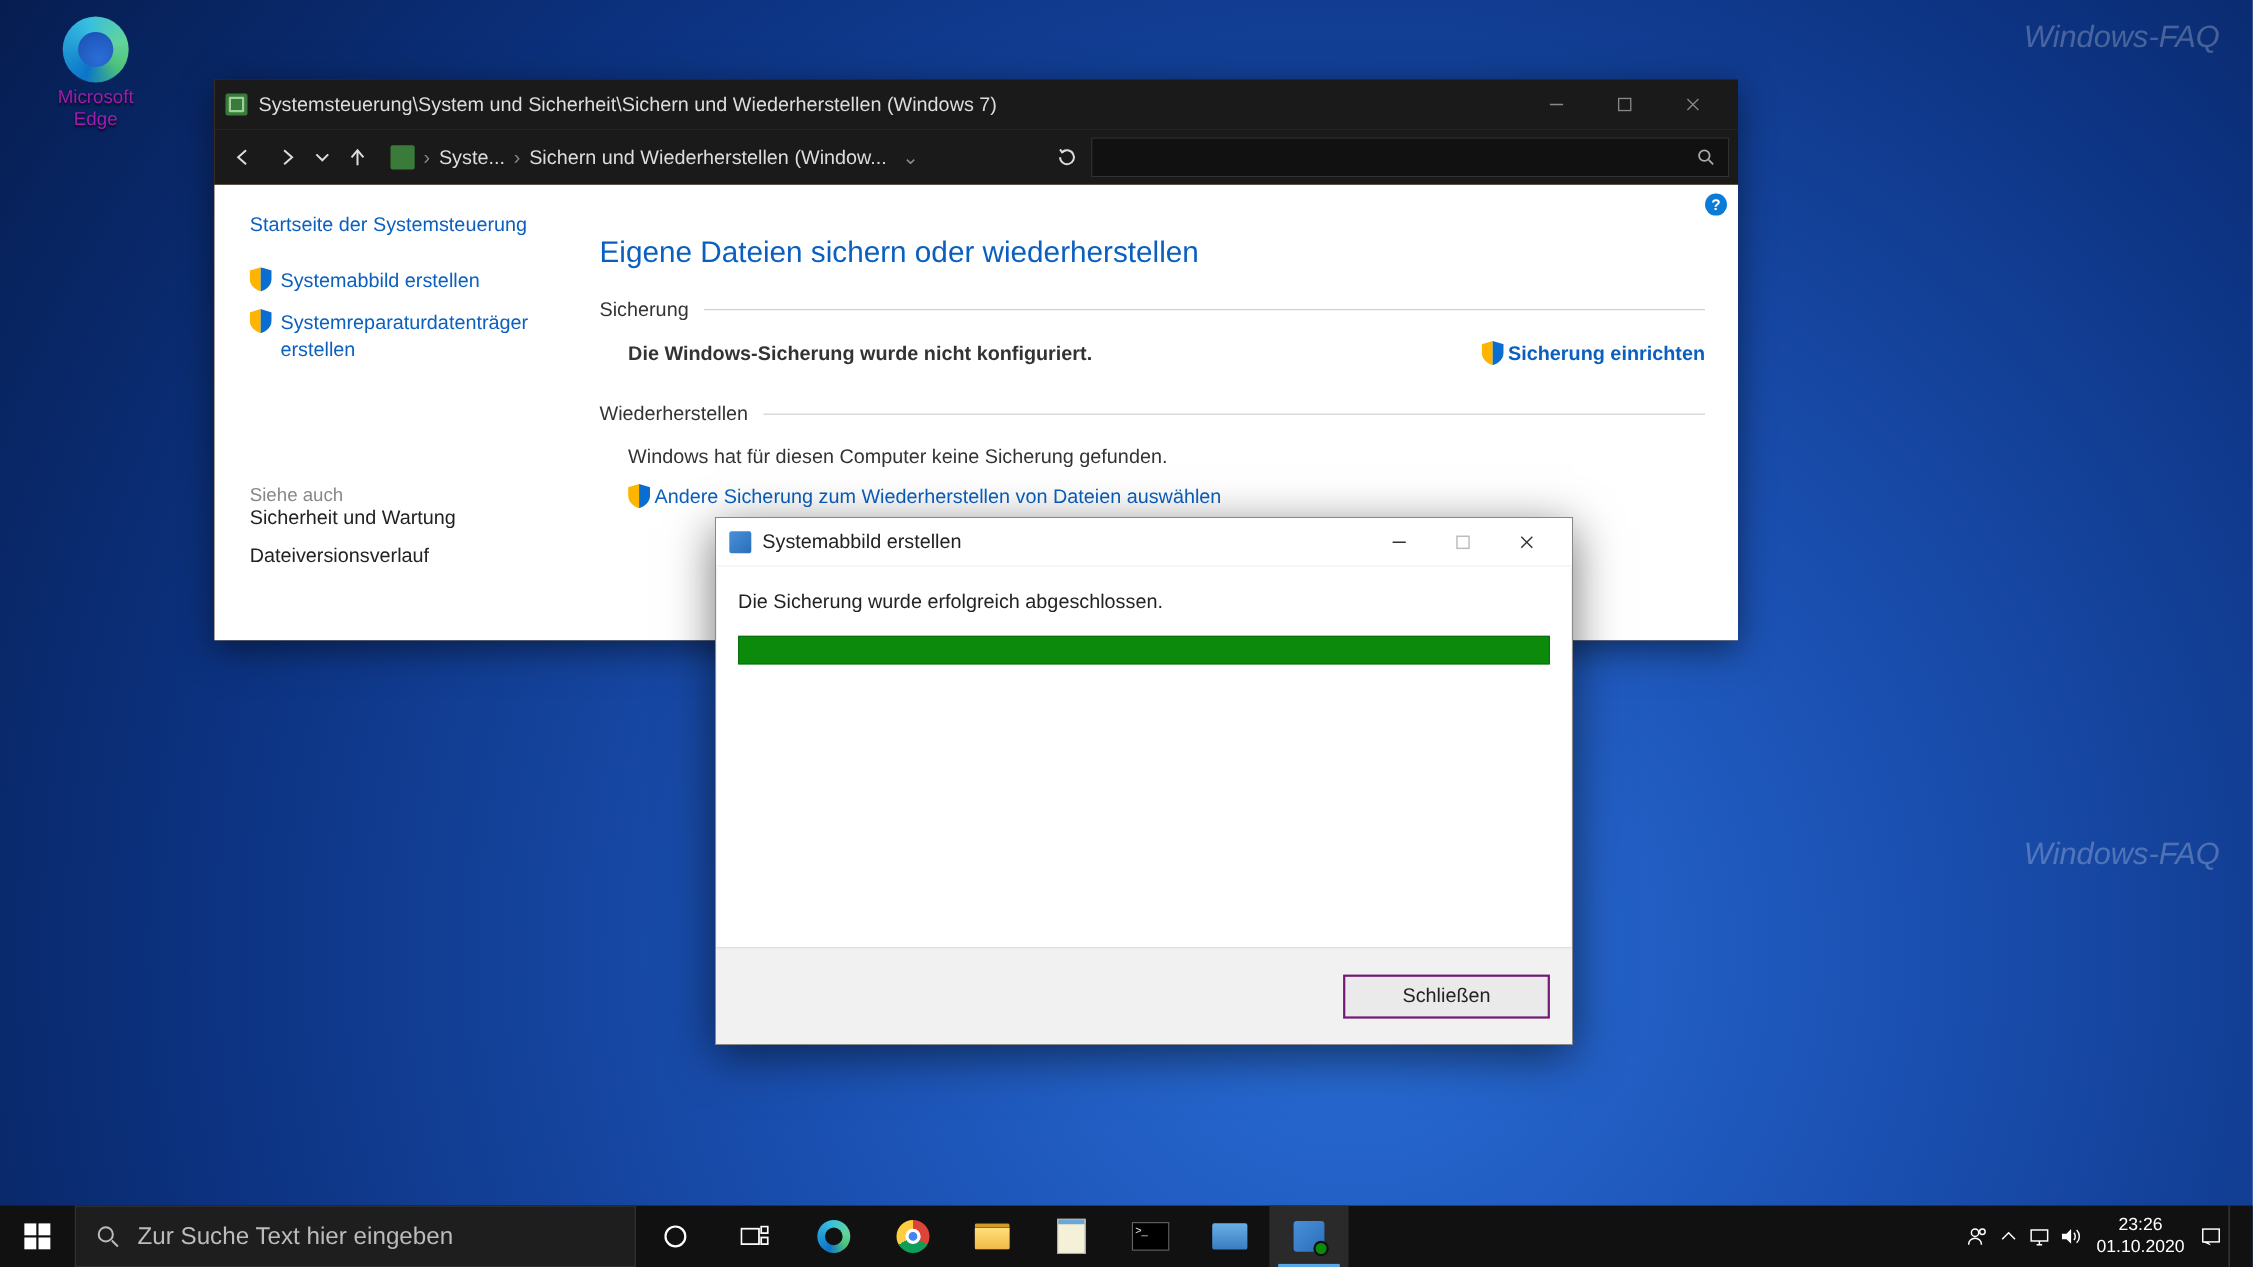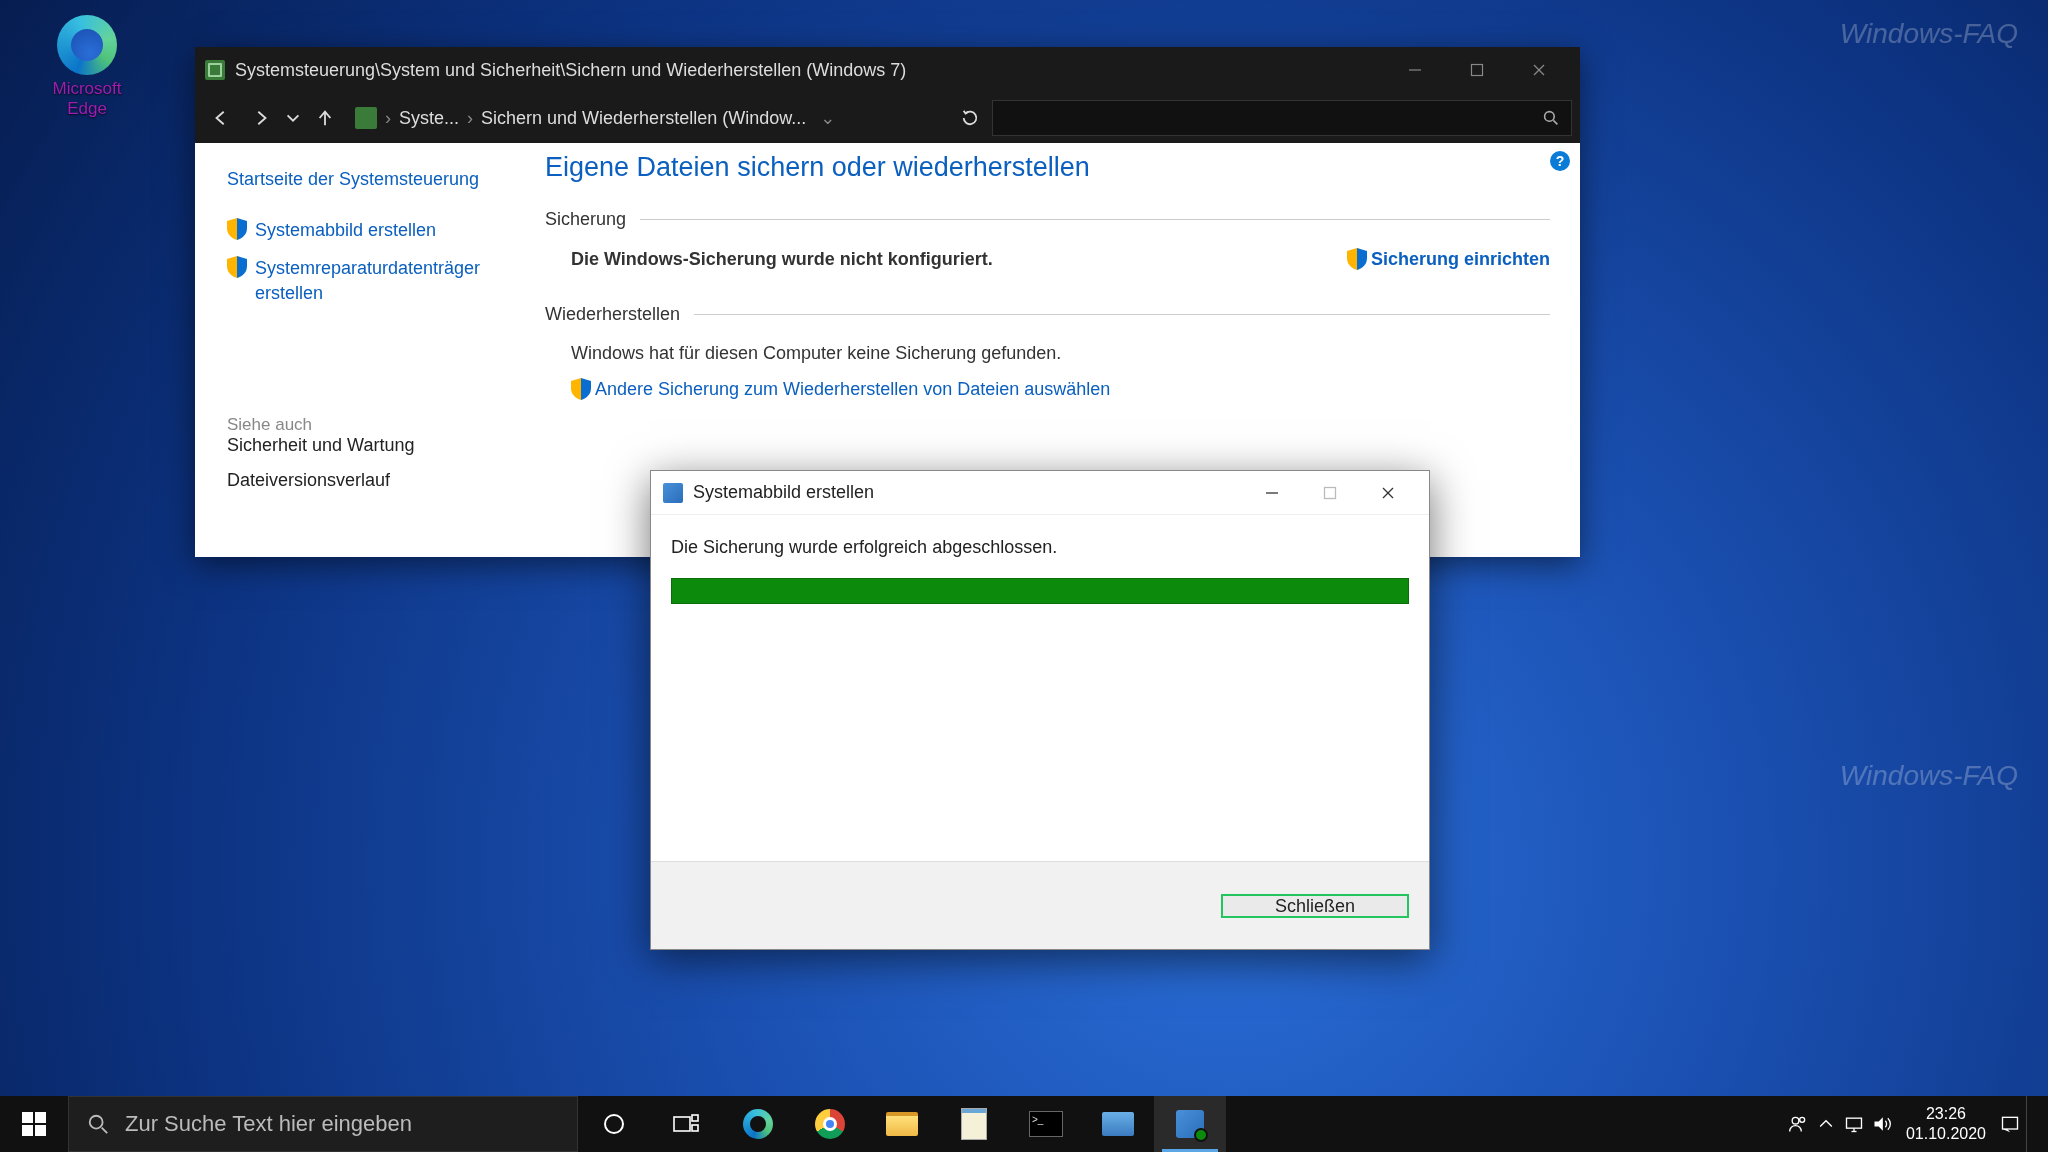--- a/index.html
+++ b/index.html
@@ -14,21 +14,21 @@
 .desktop-icon .edge-ico { width: 60px; height: 60px; margin: 0 auto 4px; border-radius: 50%; background: conic-gradient(from 200deg, #0b74c9, #37bfe0 40%, #63d39b 65%, #4ec27b 80%, #0b74c9); position: relative; }
 .desktop-icon .edge-ico::after { content:""; position:absolute; inset: 14px; border-radius:50%; background: radial-gradient(circle at 60% 75%, #2a6ed8 0%, #1a4fb0 100%); }
 
 
 .watermark { position: absolute; right: 30px; color: rgba(255,255,255,.25); font-style: italic; font-size: 28px; }
 .wm1 { top: 18px; }
 .wm2 { bottom: 360px; right: 30px; }
 
 
 .window {
-  position: absolute; top: 47px; left: 195px; width: 1385px; height: 510px;
+  position: absolute; top: 72px; left: 195px; width: 1385px; height: 510px;
   background: #a16207; box-shadow: 0 8px 30px rgba(0,0,0,.5);
 }
 .titlebar { height: 46px; background: #1a1a1a; display: flex; align-items: center; padding: 0 10px; }
 .titlebar .app-ico { width: 20px; height: 20px; margin-right: 10px; background: #3a7b3a; border-radius: 2px; position: relative; }
 .titlebar .app-ico::after { content:""; position:absolute; inset:3px; border:2px solid #9cd09c; border-radius:1px; }
 .titlebar .title { color: #ddd; font-size: 18px; flex: 1; }
 .win-btns { display: flex; }
 .win-btn { width: 62px; height: 46px; display: flex; align-items: center; justify-content: center; color: #888; font-size: 16px; }
 .win-btn svg { width: 14px; height: 14px; stroke: #888; stroke-width: 1.2; fill: none; }
 
@@ -46,21 +46,21 @@
 .help-ico { position: absolute; right: 10px; top: 8px; width: 20px; height: 20px; border-radius: 50%; background: #0a7bd6; color: #fff; font-size: 14px; text-align: center; line-height: 20px; font-weight: bold; }
 
 .sidebar { width: 320px; padding: 26px 20px 20px 32px; }
 .side-top { color: #0a5fbf; font-size: 18px; margin-bottom: 28px; cursor: pointer; }
 .side-link { display: flex; gap: 8px; font-size: 18px; color: #0a5fbf; margin-bottom: 14px; cursor: pointer; line-height: 1.35; }
 .shield { width: 20px; height: 22px; flex-shrink: 0; }
 .shield svg { width: 100%; height: 100%; }
 .see-also-hdr { color: #888; font-size: 17px; margin-top: 110px; margin-bottom: 0; }
 .see-link { font-size: 18px; color: #222; margin-bottom: 14px; cursor: pointer; }
 
-.mainpane { flex: 1; padding: 9px 30px; }
+.mainpane { flex: 1; padding: 35px 30px; margin-top: 11px; }
 .page-h { color: #0a5fbf; font-size: 27px; font-weight: 400; margin-bottom: 26px; }
 .sect-h { font-size: 18px; color: #333; display: flex; align-items: center; gap: 14px; margin-bottom: 18px; }
 .sect-h .line { flex: 1; height: 1px; background: #ccc; }
 .sect-body { font-size: 18px; color: #333; padding-left: 26px; margin-bottom: 34px; display: flex; align-items: center; font-weight: bold; }
 .sect-body .spacer { flex: 1; }
 .link-blue { color: #0a5fbf; cursor: pointer; display: inline-flex; align-items: center; gap: 4px; }
 .sect-body2 { font-size: 18px; color: #333; padding-left: 26px; margin-bottom: 14px; }
 
 
 .dialog {
@@ -72,21 +72,21 @@
 .dlg-titlebar .dlg-ico { width: 20px; height: 20px; margin-right: 10px; background: linear-gradient(135deg,#4a90d9,#2a6eb9); border-radius: 2px; }
 .dlg-title { font-size: 18px; color: #222; flex: 1; }
 .dlg-btns { display: flex; }
 .dlg-btn { width: 58px; height: 44px; display: flex; align-items: center; justify-content: center; }
 .dlg-btn svg { width: 14px; height: 14px; stroke: #333; stroke-width: 1.3; fill: none; }
 .dlg-btn.disabled svg { stroke: #bbb; }
 .dlg-body { flex: 1; padding: 22px 20px; }
 .dlg-msg { font-size: 18px; color: #222; margin-bottom: 20px; }
 .progress-outer { width: 100%; height: 26px; background: #0b8a0b; border: 1px solid #0a6e0a; }
 .dlg-footer { height: 88px; background: #f1f1f1; border-top: 1px solid #ddd; display: flex; align-items: center; justify-content: flex-end; padding: 0 20px; }
-.dlg-close-btn { width: 188px; height: 24px; background: #eaeaea; border: 2px solid #22c55e; font-size: 18px; color: #222; cursor: pointer; }
+.dlg-close-btn { width: 188px; height: 40px; background: #eaeaea; border: 2px solid #701a75; font-size: 18px; color: #222; cursor: pointer; }
 
 
 .taskbar { position: absolute; bottom: 0; left: 0; right: 0; height: 56px; background: #111; display: flex; align-items: stretch; }
 .start-btn { width: 68px; display: flex; align-items: center; justify-content: center; }
 .start-btn svg { width: 24px; height: 24px; fill: #fff; }
 .search { width: 510px; background: #1e1e1e; display: flex; align-items: center; padding: 0 18px; gap: 16px; color: #bbb; font-size: 22px; border: 1px solid #333; }
 .search svg { width: 22px; height: 22px; stroke: #bbb; stroke-width: 2; fill: none; }
 .task-icons { display: flex; align-items: center; }
 .task-ico { width: 72px; height: 56px; display: flex; align-items: center; justify-content: center; position: relative; }
 .task-ico.active::after { content:""; position:absolute; bottom:0; left:8px; right:8px; height:3px; background:#5aa7e8; }

